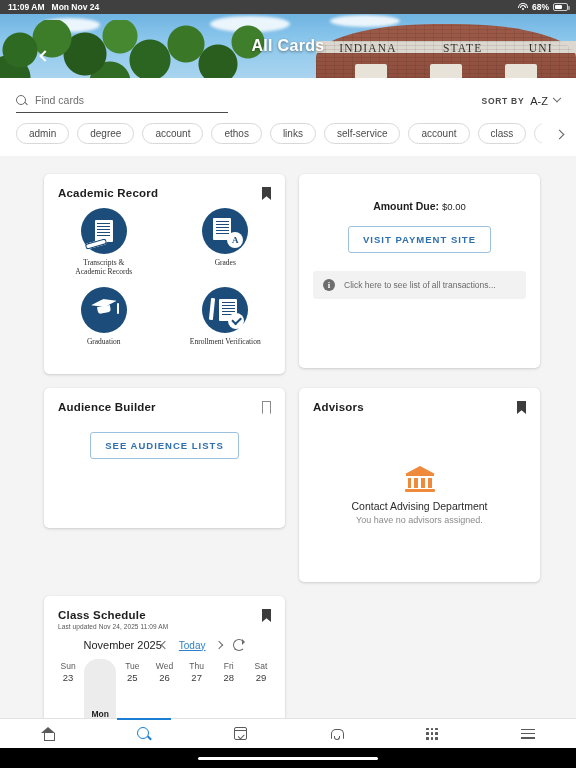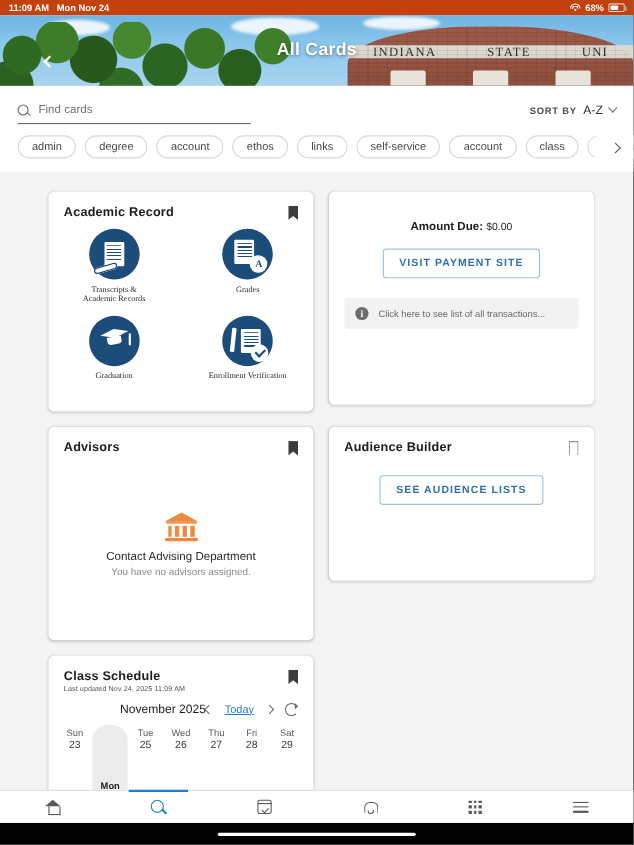--- a/index.html
+++ b/index.html
@@ -5,21 +5,21 @@
   * { box-sizing: border-box; margin: 0; padding: 0; }
   html, body {
     width: 576px; height: 768px;
     font-family: "Liberation Sans", sans-serif;
     background: #000; overflow: hidden;
   }
   .device { width: 576px; height: 768px; position: relative; display: flex; flex-direction: column; background: #f4f4f4; }
 
   
   .statusbar {
-    height: 14px; background: #c2410c; color: #fff;
+    height: 14px; background: #404040; color: #fff;
     display: flex; align-items: center; justify-content: space-between;
     padding: 0 8px; font-size: 8.5px; font-weight: bold; flex: 0 0 auto;
   }
   .sb-left { display: flex; align-items: center; gap: 7px; }
   .sb-right { display: flex; align-items: center; gap: 4px; }
   .wifi-ico { width: 10px; height: 8px; position: relative; }
   .wifi-ico i { position: absolute; border: 1.1px solid #fff; border-bottom: none;
                 border-radius: 50% 50% 0 0 / 100% 100% 0 0; left: 50%; transform: translateX(-50%); }
   .wifi-ico i:nth-child(1) { width: 10px; height: 5px; top: 0; }
   .wifi-ico i:nth-child(2) { width: 6px; height: 3px; top: 2px; }
@@ -170,21 +170,21 @@
   }
   .infobar {
     margin-top: 18px; width: 100%; background: #f2f2f2; border-radius: 3px;
     display: flex; align-items: center; gap: 9px; padding: 8px 10px;
   }
   .info-ico { width: 12px; height: 12px; border-radius: 50%; background: #6d6d6d; color: #fff;
     font-size: 9px; font-weight: bold; display: flex; align-items: center; justify-content: center; font-family: "Liberation Serif", serif; flex: 0 0 auto; }
   .info-txt { font-size: 8.5px; color: #6a6a6a; }
 
   
-  .cal-nav { display: flex; align-items: center; justify-content: flex-end; padding: 9px 14px 8px; }
+  .cal-nav { display: flex; align-items: center; justify-content: center; padding: 9px 14px 8px; }
   .cal-month { font-size: 11px; color: #1d1d1d; }
   .cal-ctrls { display: flex; align-items: center; gap: 11px; }
   .today-lnk { font-size: 10px; color: #2f7fc4; text-decoration: underline; }
   .c-l { width: 6px; height: 6px; border-left: 1.4px solid #6a6a6a; border-bottom: 1.4px solid #6a6a6a; transform: rotate(45deg); }
   .c-r { width: 6px; height: 6px; border-right: 1.4px solid #6a6a6a; border-top: 1.4px solid #6a6a6a; transform: rotate(45deg); }
   .refresh { width: 12px; height: 12px; border: 1.4px solid #6a6a6a; border-radius: 50%; border-right-color: transparent; position: relative; }
   .refresh::after { content:""; position:absolute; right:-1px; top:-1px; border-left:3px solid #6a6a6a; border-top:3px solid transparent; border-bottom:3px solid transparent; }
   .daystrip { display: flex; padding: 0 8px 8px; border-bottom: 1px solid #e6e6e6; }
   .day { flex: 1; display: flex; flex-direction: column; align-items: center; gap: 1px; padding: 2px 0; border-radius: 14px; }
   .day.sel { background: #ececec; }
@@ -356,20 +356,30 @@
             <span>$0.00</span>
           </div>
           <button class="btn-outline">VISIT PAYMENT SITE</button>
           <div class="infobar">
             <span class="info-ico">i</span>
             <span class="info-txt">Click here to see list of all transactions...</span>
           </div>
         </div>
       </div>
 
+      <div class="card" style="height:140px;">
+        <div class="card-head">
+          <div class="card-title">Audience Builder</div>
+          <span class="bm outline"></span>
+        </div>
+        <div class="card-body" style="justify-content:flex-start;padding-top:18px;">
+          <button class="btn-outline">SEE AUDIENCE LISTS</button>
+        </div>
+      </div>
+
       <div class="card" style="height:194px;">
         <div class="card-head">
           <div class="card-title">Advisors</div>
           <span class="bm filled"></span>
         </div>
         <div class="card-body">
           <div class="bank">
             <span class="roof"></span>
               <span class="lintel"></span>
             <span class="cols">
@@ -378,30 +388,20 @@
                 <i></i>
                 <i></i>
               </span>
               <span class="base"></span>
           </div>
           <div class="empty-title">Contact Advising Department</div>
           <div class="empty-sub">You have no advisors assigned.</div>
         </div>
       </div>
 
-      <div class="card" style="height:140px;">
-        <div class="card-head">
-          <div class="card-title">Audience Builder</div>
-          <span class="bm outline"></span>
-        </div>
-        <div class="card-body" style="justify-content:flex-start;padding-top:18px;">
-          <button class="btn-outline">SEE AUDIENCE LISTS</button>
-        </div>
-      </div>
-
       <div class="card" style="height:140px;overflow:hidden;">
         <div class="card-head">
           <div>
             <div class="card-title">Class Schedule</div>
             <div class="card-sub">Last updated Nov 24, 2025 11:09 AM</div>
           </div>
           <span class="bm filled"></span>
         </div>
         <div class="cal-nav">
           <div class="cal-month">November 2025</div>

